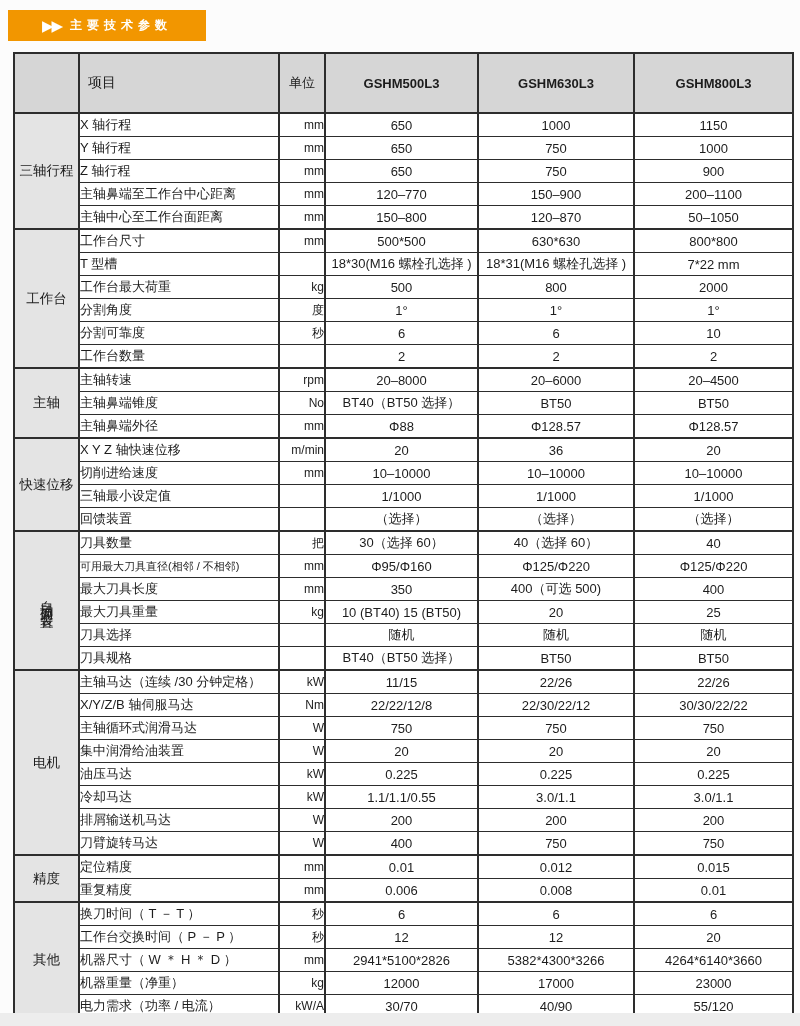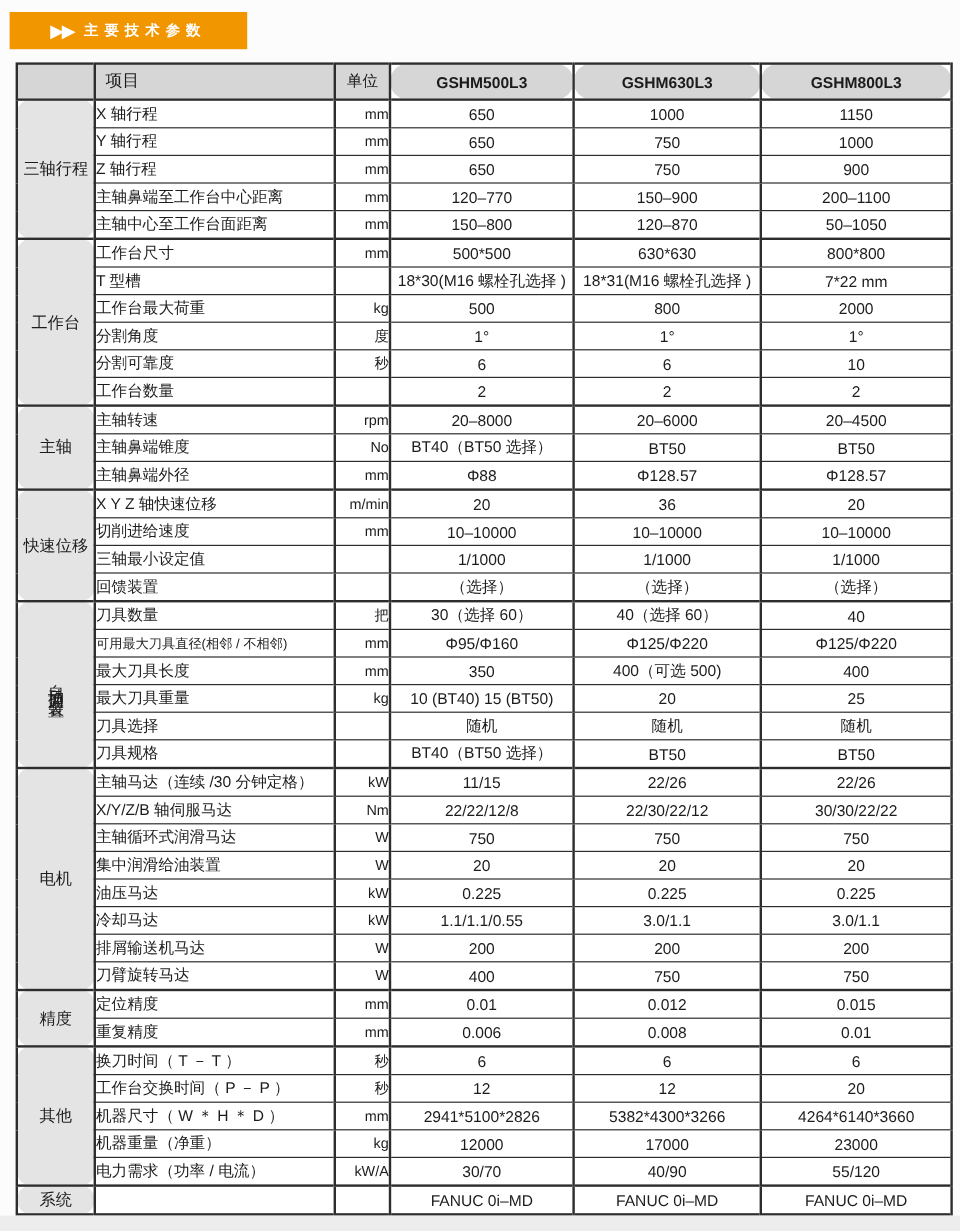--- a/index.html
+++ b/index.html
@@ -35,30 +35,29 @@
     padding:0;
   }
   table.spec{border:2px solid #2d2d2d;}
   thead th{
     background:#d6d6d6;
     height:28px;
     font-size:13px;
     text-align:center;
     border-bottom-width:2px;
   }
-  thead th.h-item{text-align:left;padding:0 8px;font-weight:normal;font-size:14px;}
+  thead th.h-item{text-align:left;padding:15px 8px;font-weight:normal;font-size:14px;}
   thead th.h-unit{font-weight:normal;font-size:13px;}
-  thead th.h-model{font-weight:bold;border-radius:15px;}
+  thead th.h-model{font-weight:bold;}
   td{height:22px;font-size:13px;}
   td.c-group{
     background:#e4e4e4;
     text-align:center;
     font-size:13.5px;
     padding:0 2px;
-    border-radius:12px;
   }
   td.c-group span.vert{
     display:inline-block;
     writing-mode:vertical-rl;
     text-orientation:upright;
     letter-spacing:3px;
     line-height:1;
   }
   td.c-item{text-align:left;padding:0 7px;font-size:13px;margin-top:15px;}
   td.c-item.small{font-size:11px;}

